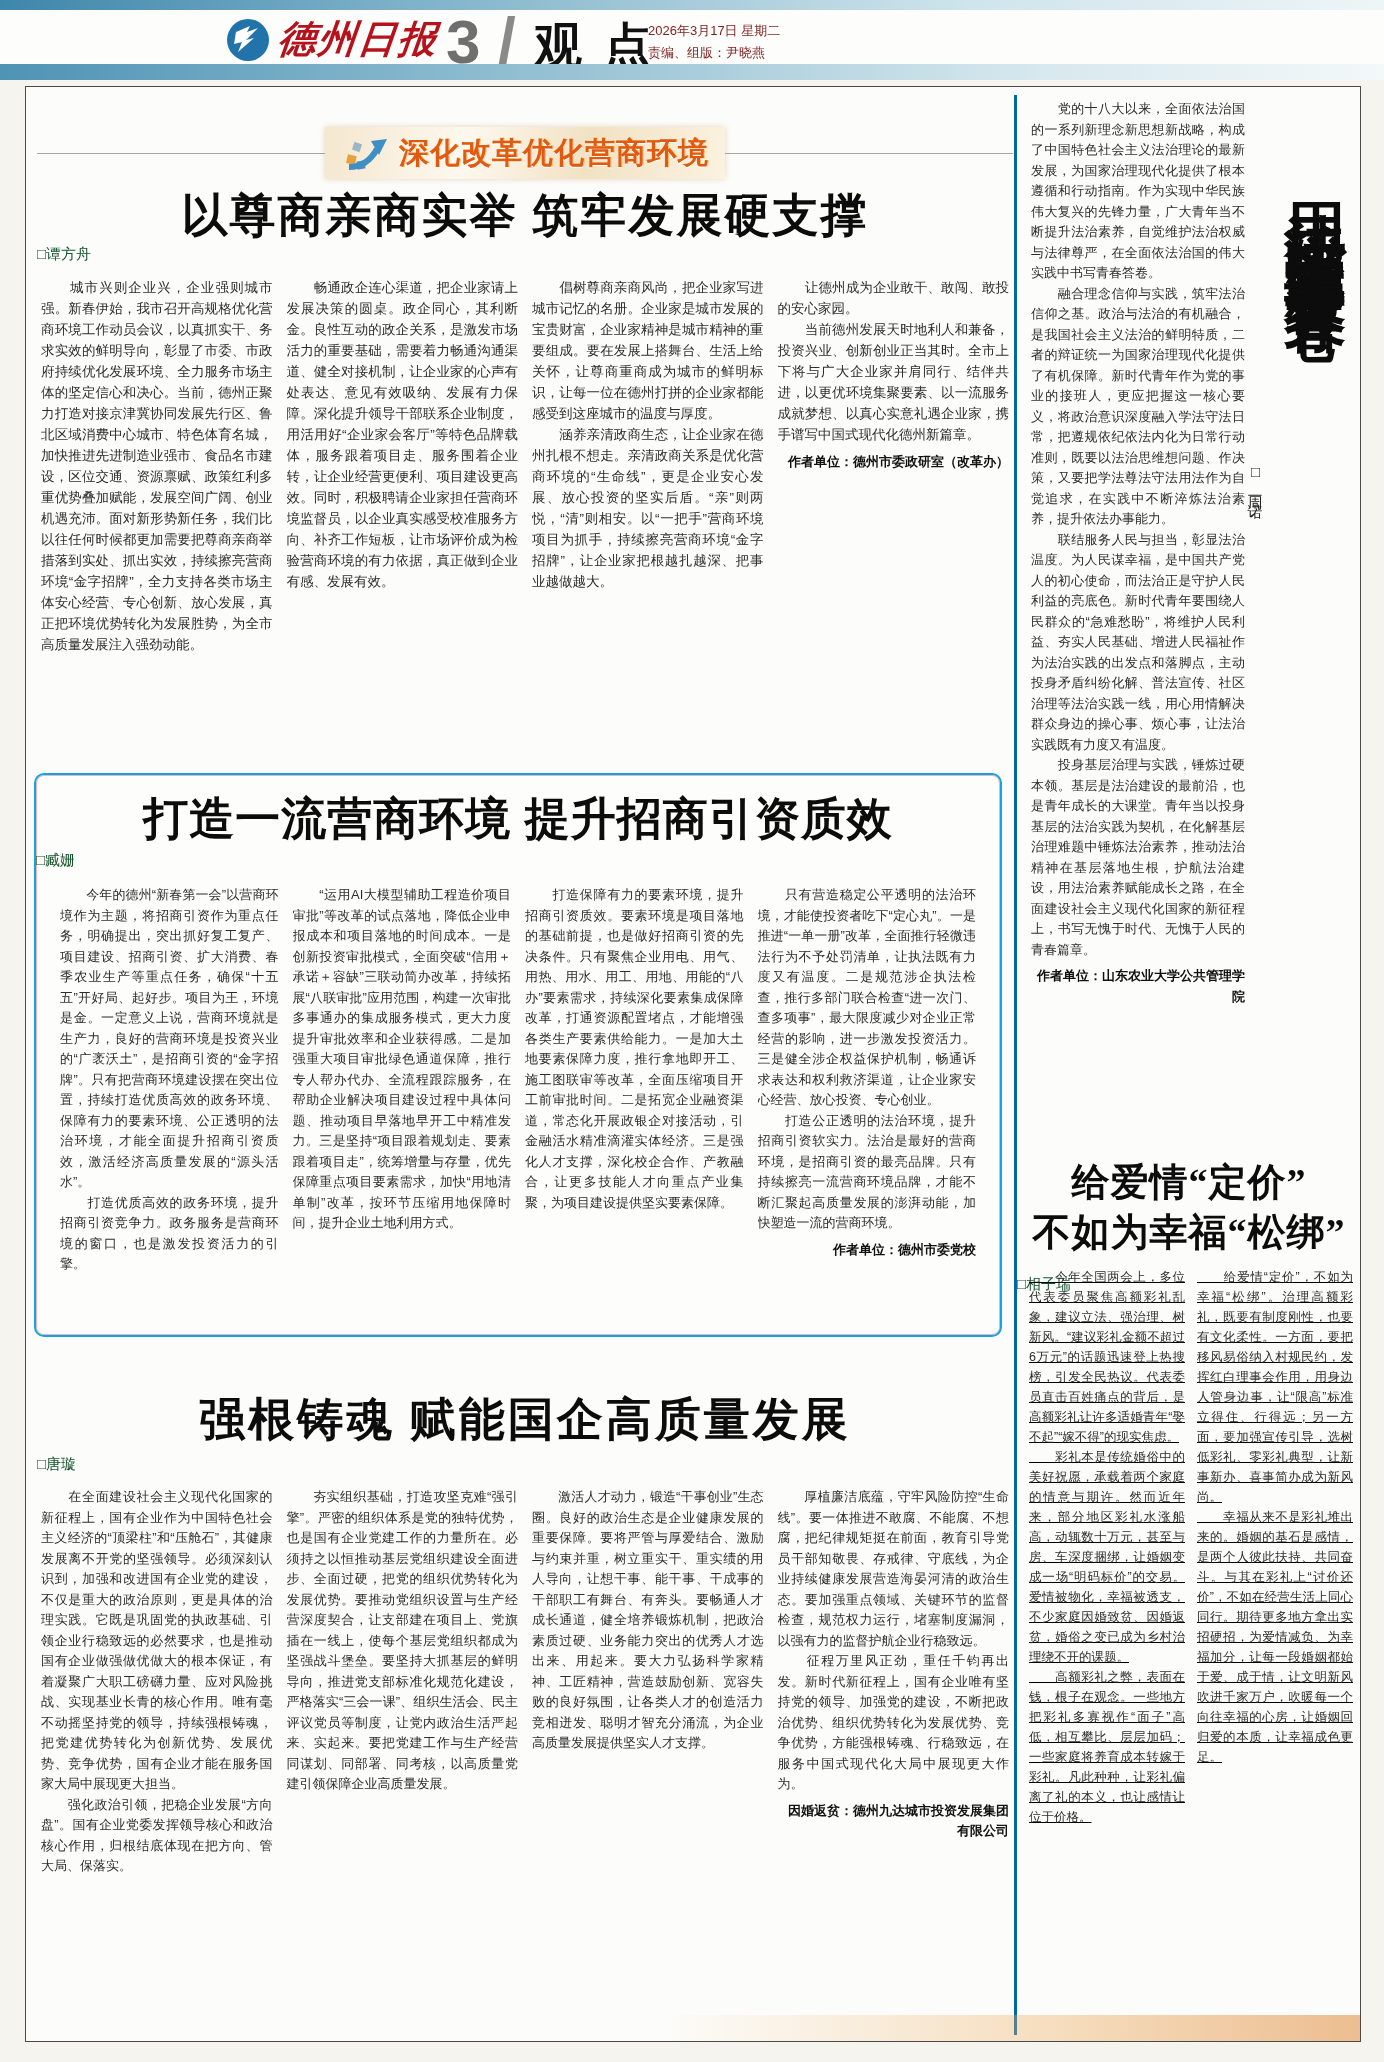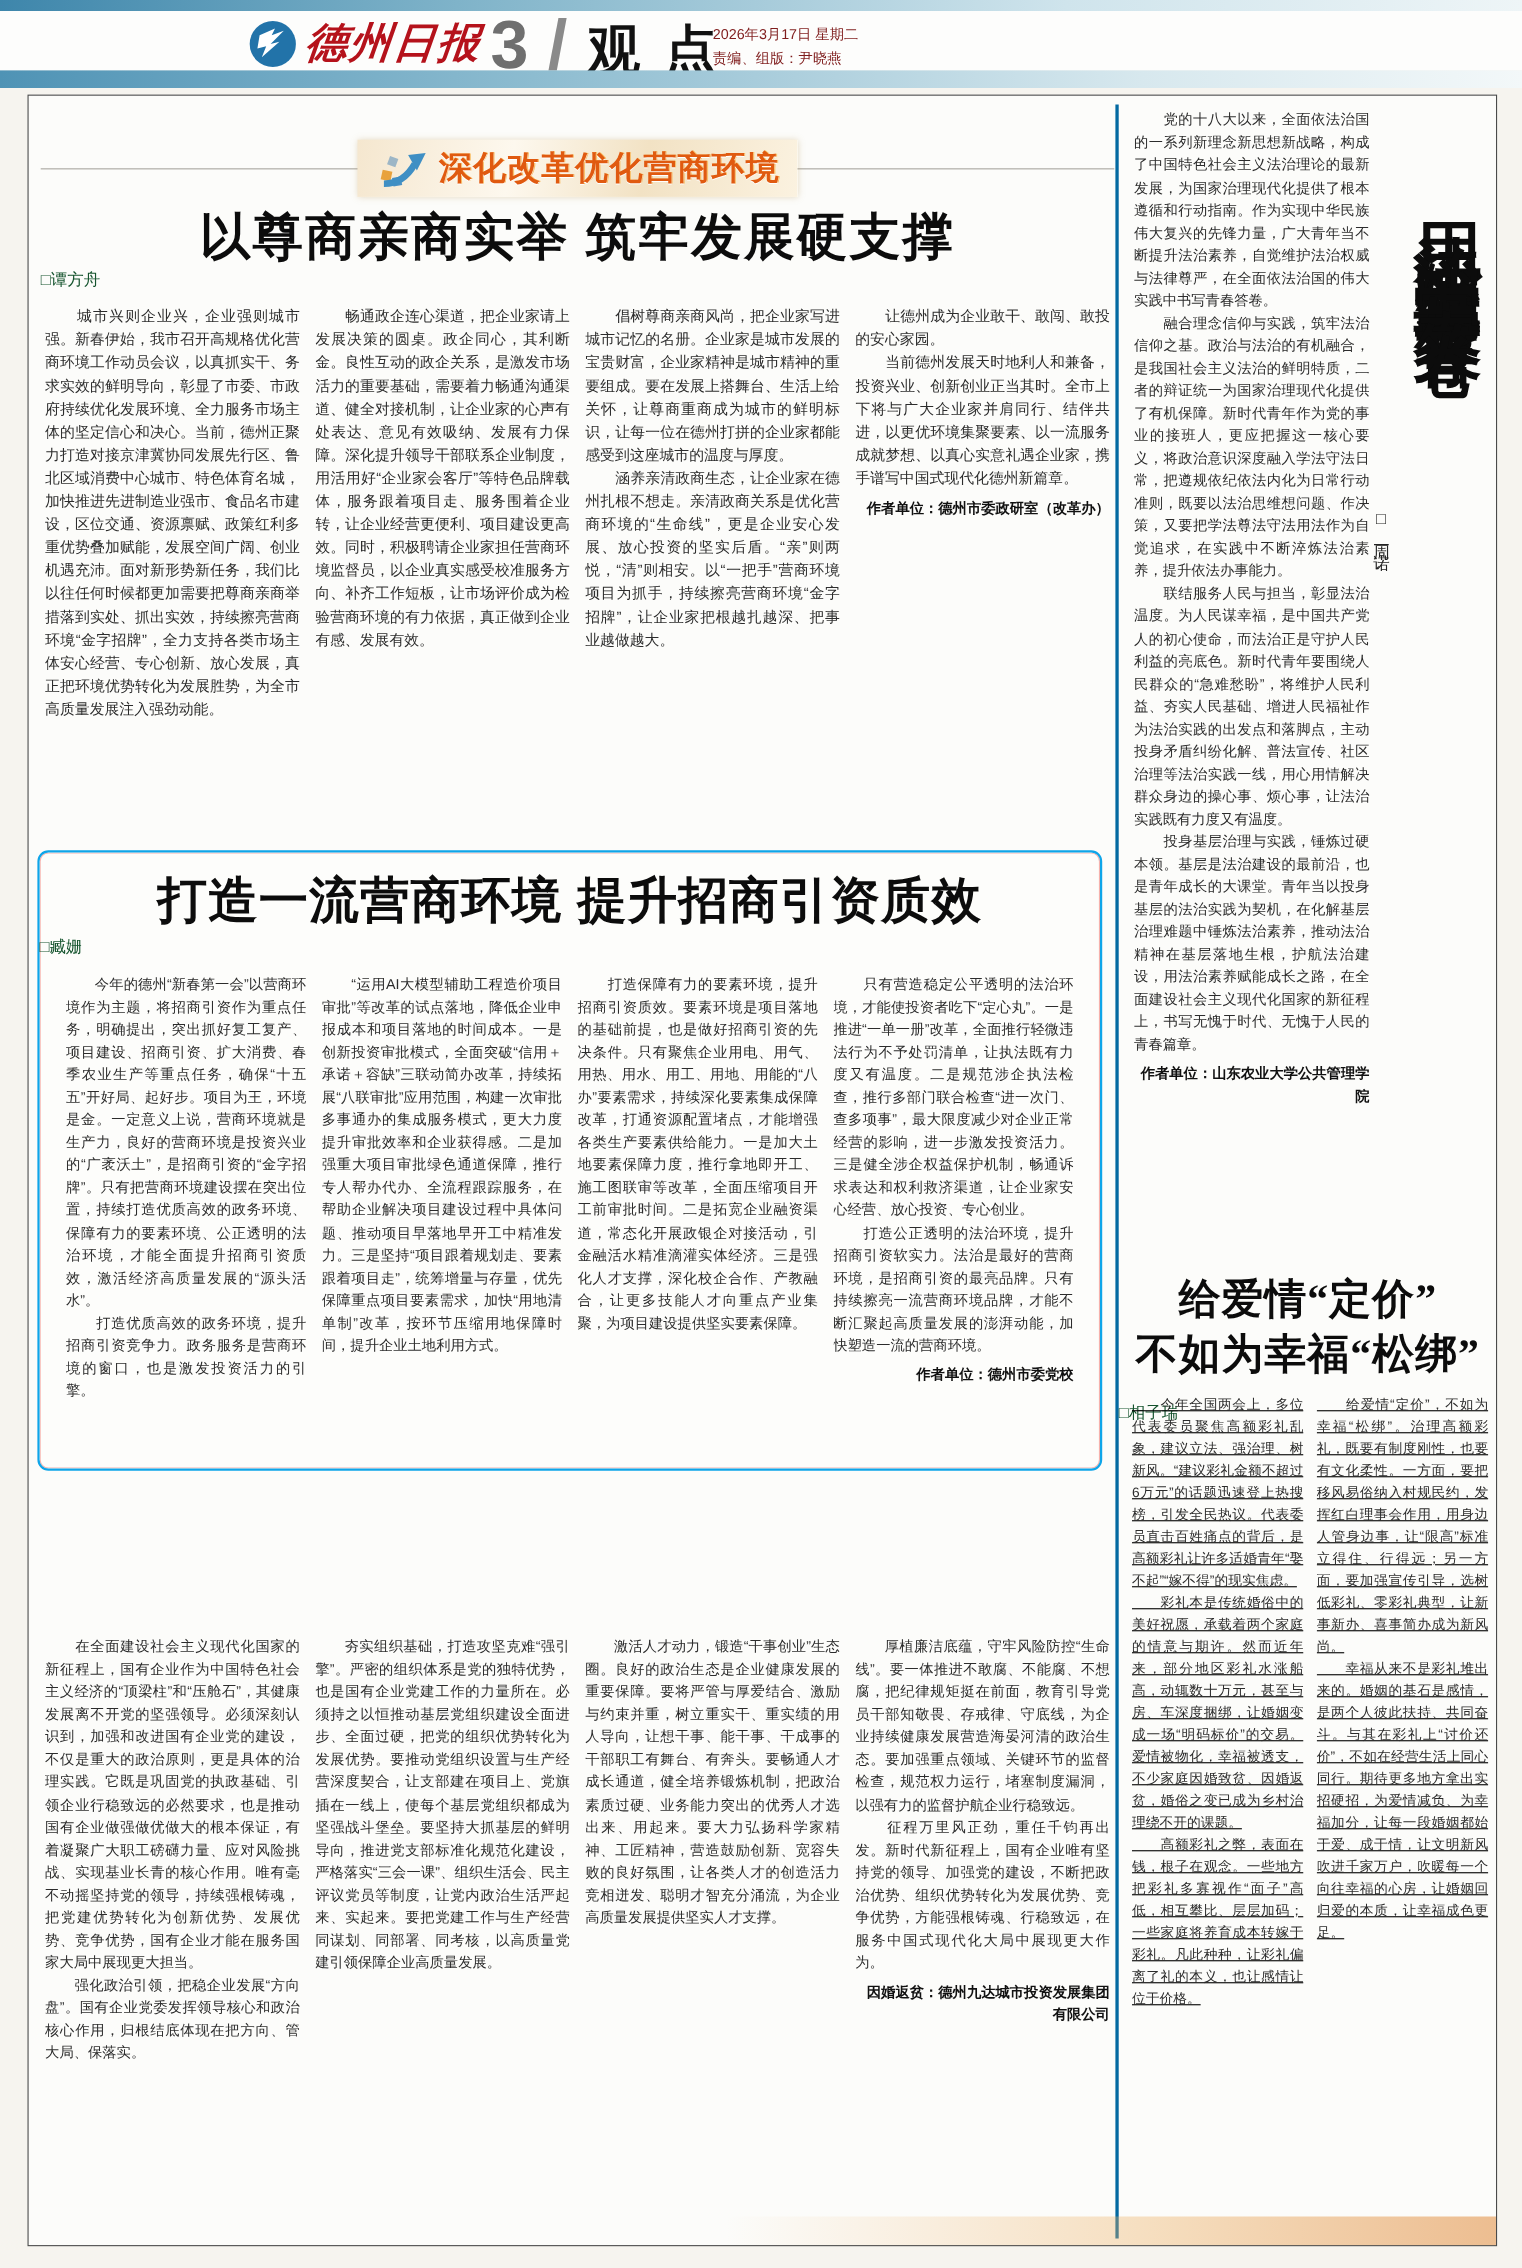--- a/index.html
+++ b/index.html
@@ -164,20 +164,22 @@
       <div class="a4-cols cols">
         <div class="col">　　今年全国两会上，多位代表委员聚焦高额彩礼乱象，建议立法、强治理、树新风。“建议彩礼金额不超过6万元”的话题迅速登上热搜榜，引发全民热议。代表委员直击百姓痛点的背后，是高额彩礼让许多适婚青年“娶不起”“嫁不得”的现实焦虑。
 　　彩礼本是传统婚俗中的美好祝愿，承载着两个家庭的情意与期许。然而近年来，部分地区彩礼水涨船高，动辄数十万元，甚至与房、车深度捆绑，让婚姻变成一场“明码标价”的交易。爱情被物化，幸福被透支，不少家庭因婚致贫、因婚返贫，婚俗之变已成为乡村治理绕不开的课题。
 　　高额彩礼之弊，表面在钱，根子在观念。一些地方把彩礼多寡视作“面子”高低，相互攀比、层层加码；一些家庭将养育成本转嫁于彩礼。凡此种种，让彩礼偏离了礼的本义，也让感情让位于价格。</div>
         <div class="col">　　给爱情“定价”，不如为幸福“松绑”。治理高额彩礼，既要有制度刚性，也要有文化柔性。一方面，要把移风易俗纳入村规民约，发挥红白理事会作用，用身边人管身边事，让“限高”标准立得住、行得远；另一方面，要加强宣传引导，选树低彩礼、零彩礼典型，让新事新办、喜事简办成为新风尚。
 　　幸福从来不是彩礼堆出来的。婚姻的基石是感情，是两个人彼此扶持、共同奋斗。与其在彩礼上“讨价还价”，不如在经营生活上同心同行。期待更多地方拿出实招硬招，为爱情减负、为幸福加分，让每一段婚姻都始于爱、成于情，让文明新风吹进千家万户，吹暖每一个向往幸福的心房，让婚姻回归爱的本质，让幸福成色更足。</div>
       </div>
     </div>
 
     <div class="regionE">
+      <div class="a5-title headline-serif">强根铸魂 赋能国企高质量发展</div>
+      <div class="a5-byline byline">□唐璇</div>
       <div class="a5-cols cols">
         <div class="col">　　在全面建设社会主义现代化国家的新征程上，国有企业作为中国特色社会主义经济的“顶梁柱”和“压舱石”，其健康发展离不开党的坚强领导。必须深刻认识到，加强和改进国有企业党的建设，不仅是重大的政治原则，更是具体的治理实践。它既是巩固党的执政基础、引领企业行稳致远的必然要求，也是推动国有企业做强做优做大的根本保证，有着凝聚广大职工磅礴力量、应对风险挑战、实现基业长青的核心作用。唯有毫不动摇坚持党的领导，持续强根铸魂，把党建优势转化为创新优势、发展优势、竞争优势，国有企业才能在服务国家大局中展现更大担当。
 　　强化政治引领，把稳企业发展“方向盘”。国有企业党委发挥领导核心和政治核心作用，归根结底体现在把方向、管大局、保落实。</div>
         <div class="col">　　夯实组织基础，打造攻坚克难“强引擎”。严密的组织体系是党的独特优势，也是国有企业党建工作的力量所在。必须持之以恒推动基层党组织建设全面进步、全面过硬，把党的组织优势转化为发展优势。要推动党组织设置与生产经营深度契合，让支部建在项目上、党旗插在一线上，使每个基层党组织都成为坚强战斗堡垒。要坚持大抓基层的鲜明导向，推进党支部标准化规范化建设，严格落实“三会一课”、组织生活会、民主评议党员等制度，让党内政治生活严起来、实起来。要把党建工作与生产经营同谋划、同部署、同考核，以高质量党建引领保障企业高质量发展。</div>
         <div class="col">　　激活人才动力，锻造“干事创业”生态圈。良好的政治生态是企业健康发展的重要保障。要将严管与厚爱结合、激励与约束并重，树立重实干、重实绩的用人导向，让想干事、能干事、干成事的干部职工有舞台、有奔头。要畅通人才成长通道，健全培养锻炼机制，把政治素质过硬、业务能力突出的优秀人才选出来、用起来。要大力弘扬科学家精神、工匠精神，营造鼓励创新、宽容失败的良好氛围，让各类人才的创造活力竞相迸发、聪明才智充分涌流，为企业高质量发展提供坚实人才支撑。</div>
         <div class="col"><span>　　厚植廉洁底蕴，守牢风险防控“生命线”。要一体推进不敢腐、不能腐、不想腐，把纪律规矩挺在前面，教育引导党员干部知敬畏、存戒律、守底线，为企业持续健康发展营造海晏河清的政治生态。要加强重点领域、关键环节的监督检查，规范权力运行，堵塞制度漏洞，以强有力的监督护航企业行稳致远。
 　　征程万里风正劲，重任千钧再出发。新时代新征程上，国有企业唯有坚持党的领导、加强党的建设，不断把政治优势、组织优势转化为发展优势、竞争优势，方能强根铸魂、行稳致远，在服务中国式现代化大局中展现更大作为。</span>
           <div class="source">因婚返贫：德州九达城市投资发展集团有限公司</div>
         </div>
       </div>

